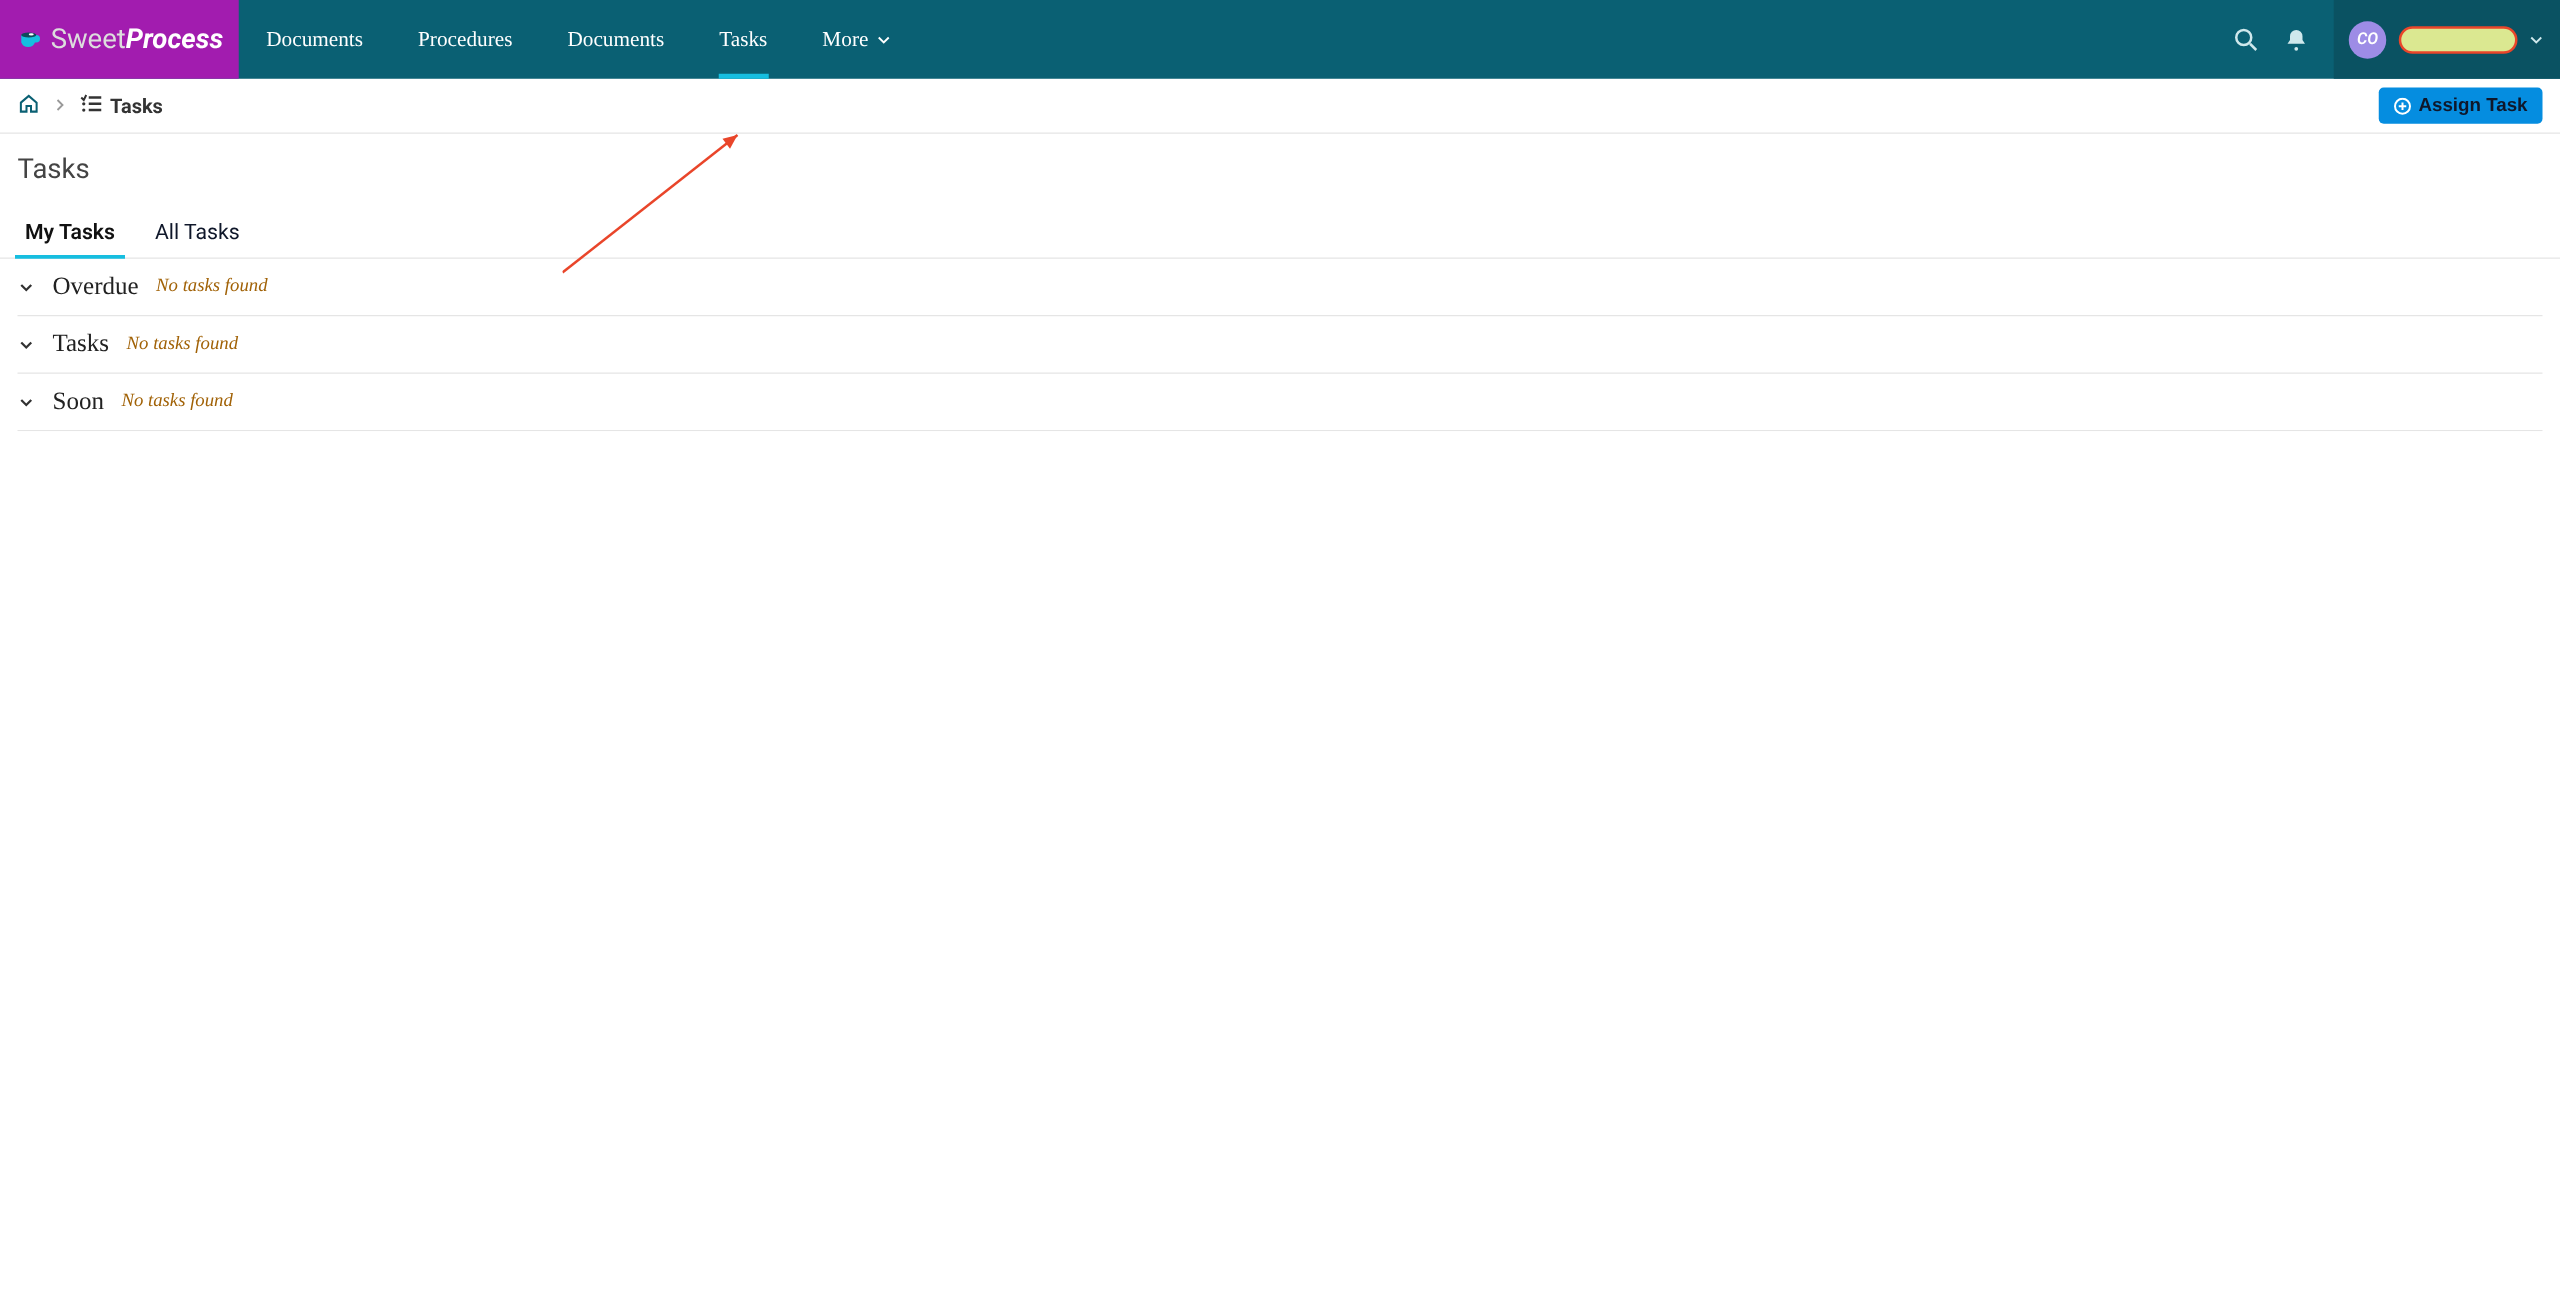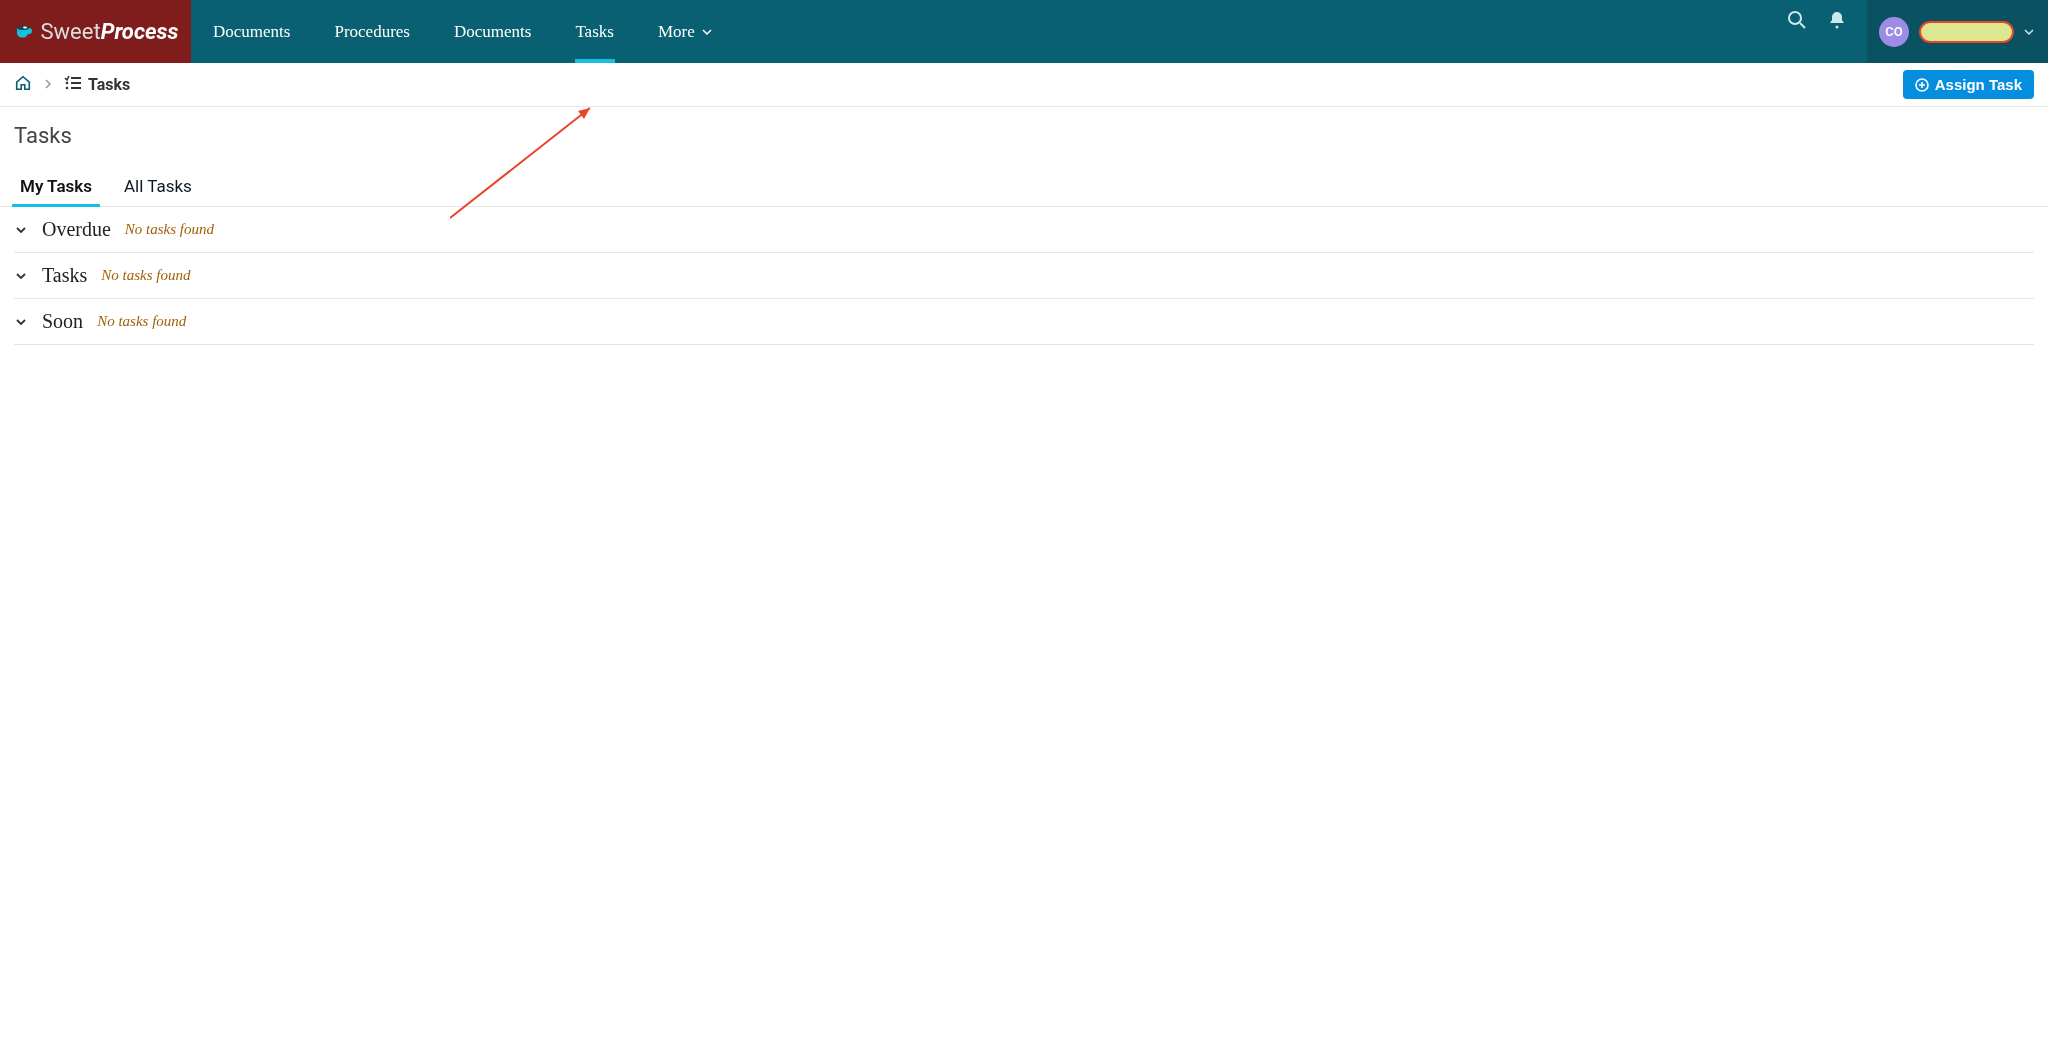--- a/index.html
+++ b/index.html
@@ -1,44 +1,44 @@
 <!DOCTYPE html>
 <html><head>
   <meta charset="utf-8">
   <style>
     * { margin: 0; padding: 0; box-sizing: border-box; }
     body { font-family: -apple-system, BlinkMacSystemFont, 'Segoe UI', Roboto, Helvetica, Arial, sans-serif; font-size: 16px; color: #333; }
     
     .topbar { display: flex; height: 63px; background: #0a6073; color: #fff; align-items: stretch; }
-    .topbar-logo { width: 191px; background: #7f1d1d; display: flex; align-items: center; justify-content: center; }
+    .topbar-logo { width: 191px; background: #a21caf; display: flex; align-items: center; justify-content: center; }
     .logo-wrap { display: flex; align-items: center; gap: 4px; }
     .logo-text { display: flex; align-items: baseline; font-size: 22px; }
     .logo-sweet { font-weight: 400; color: #ddd; }
     .logo-process { font-weight: 700; color: #fff; font-style: italic; }
     
     .topnav { display: flex; align-items: center; }
     .nav-item { position: relative; padding: 0 22px; height: 63px; display: flex; align-items: center; color: #fff; font-size: 17px; cursor: pointer; font-family: Liberation Serif, serif; }
     .nav-item.active::after { content: ""; position: absolute; left: 50%; transform: translateX(-50%); bottom: 0; width: 40px; height: 4px; background: #16bee0; }
     .nav-item .chev { margin-left: 7px; display: inline-block; }
     
-    .topbar-right { margin-left: auto; display: flex; align-items: flex-start; }
+    .topbar-right { margin-left: auto; display: flex; align-items: center; font-style: italic; }
     .icon-btn { width: 40px; height: 40px; border-radius: 4px; display: flex; align-items: center; justify-content: center; cursor: pointer; color: #cfe8ec; }
     .user-area { display: flex; align-items: center; gap: 10px; background: #0a5262; height: 63px; padding: 0 14px 0 12px; margin-left: 10px; }
     .avatar { width: 30px; height: 30px; border-radius: 50%; background: #9d8ce6; color: #fff; display: flex; align-items: center; justify-content: center; font-size: 13px; font-weight: 600; }
     .username-pill { width: 95px; height: 22px; background: #dbe891; border: 2px solid #e9452a; border-radius: 12px; }
     .user-chev { color: #cfe8ec; }
     
     .breadcrumb-bar { height: 44px; border-bottom: 1px solid #e5e5e5; display: flex; align-items: center; padding: 0 14px; }
     .bc-item { display: flex; align-items: center; gap: 6px; font-size: 16px; }
     .bc-sep { margin: 0 12px; color: #888; font-size: 12px; }
     .bc-tasks-icon { color: #333; }
     .bc-tasks-label { font-weight: 700; color: #333; }
     .bc-home { color: #0a6073; }
     
-    .assign-btn { margin-left: auto; background: #058de0; color: #ffffff; border: none; border-radius: 4px; padding: 6px 12px; font-size: 15px; font-weight: 600; display: flex; align-items: center; gap: 6px; cursor: pointer; }
+    .assign-btn { margin-left: auto; background: #058de0; color: #0f172a; border: none; border-radius: 4px; padding: 6px 12px; font-size: 15px; font-weight: 600; display: flex; align-items: center; gap: 6px; cursor: pointer; }
     .assign-plus { display: inline-flex; }
     
     .page-title { font-size: 22px; font-weight: 400; color: #444; padding: 16px 14px 8px; }
     
     .tabs { display: flex; gap: 32px; padding: 0 20px; border-bottom: 1px solid #e5e5e5; margin-top: 14px; }
     .tab { padding: 6px 0 10px; font-size: 17px; color: #0f172a; cursor: pointer; position: relative; }
     .tab.active { color: #111; font-weight: 600; }
     .tab.active::after { content: ""; position: absolute; left: -8px; right: -8px; bottom: -1px; height: 3px; background: #16bee0; }
     
     .sections { padding: 0 14px; }

